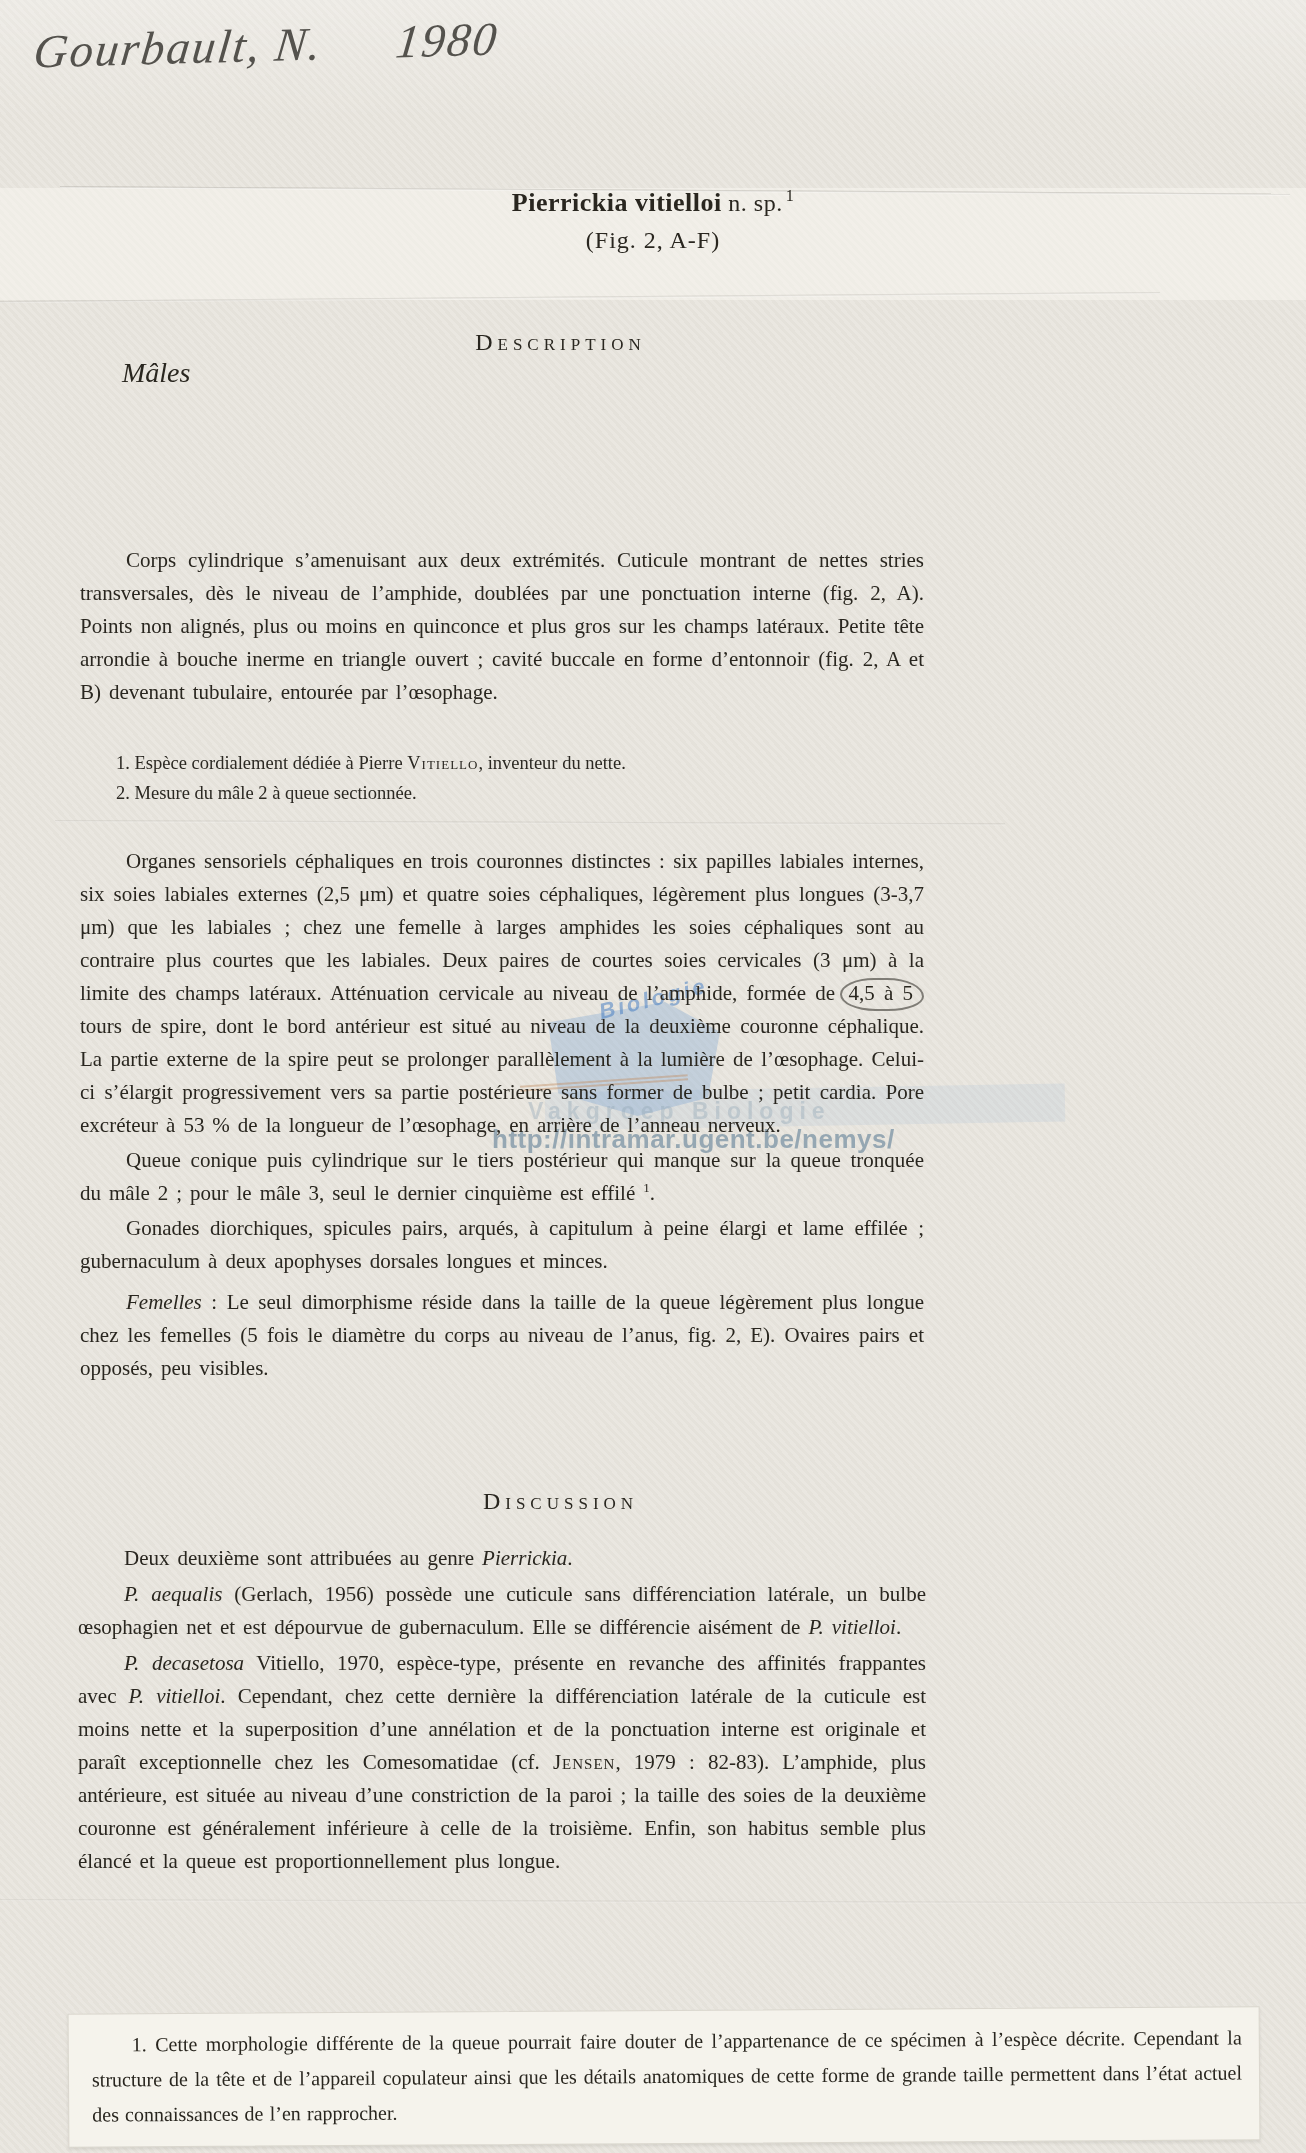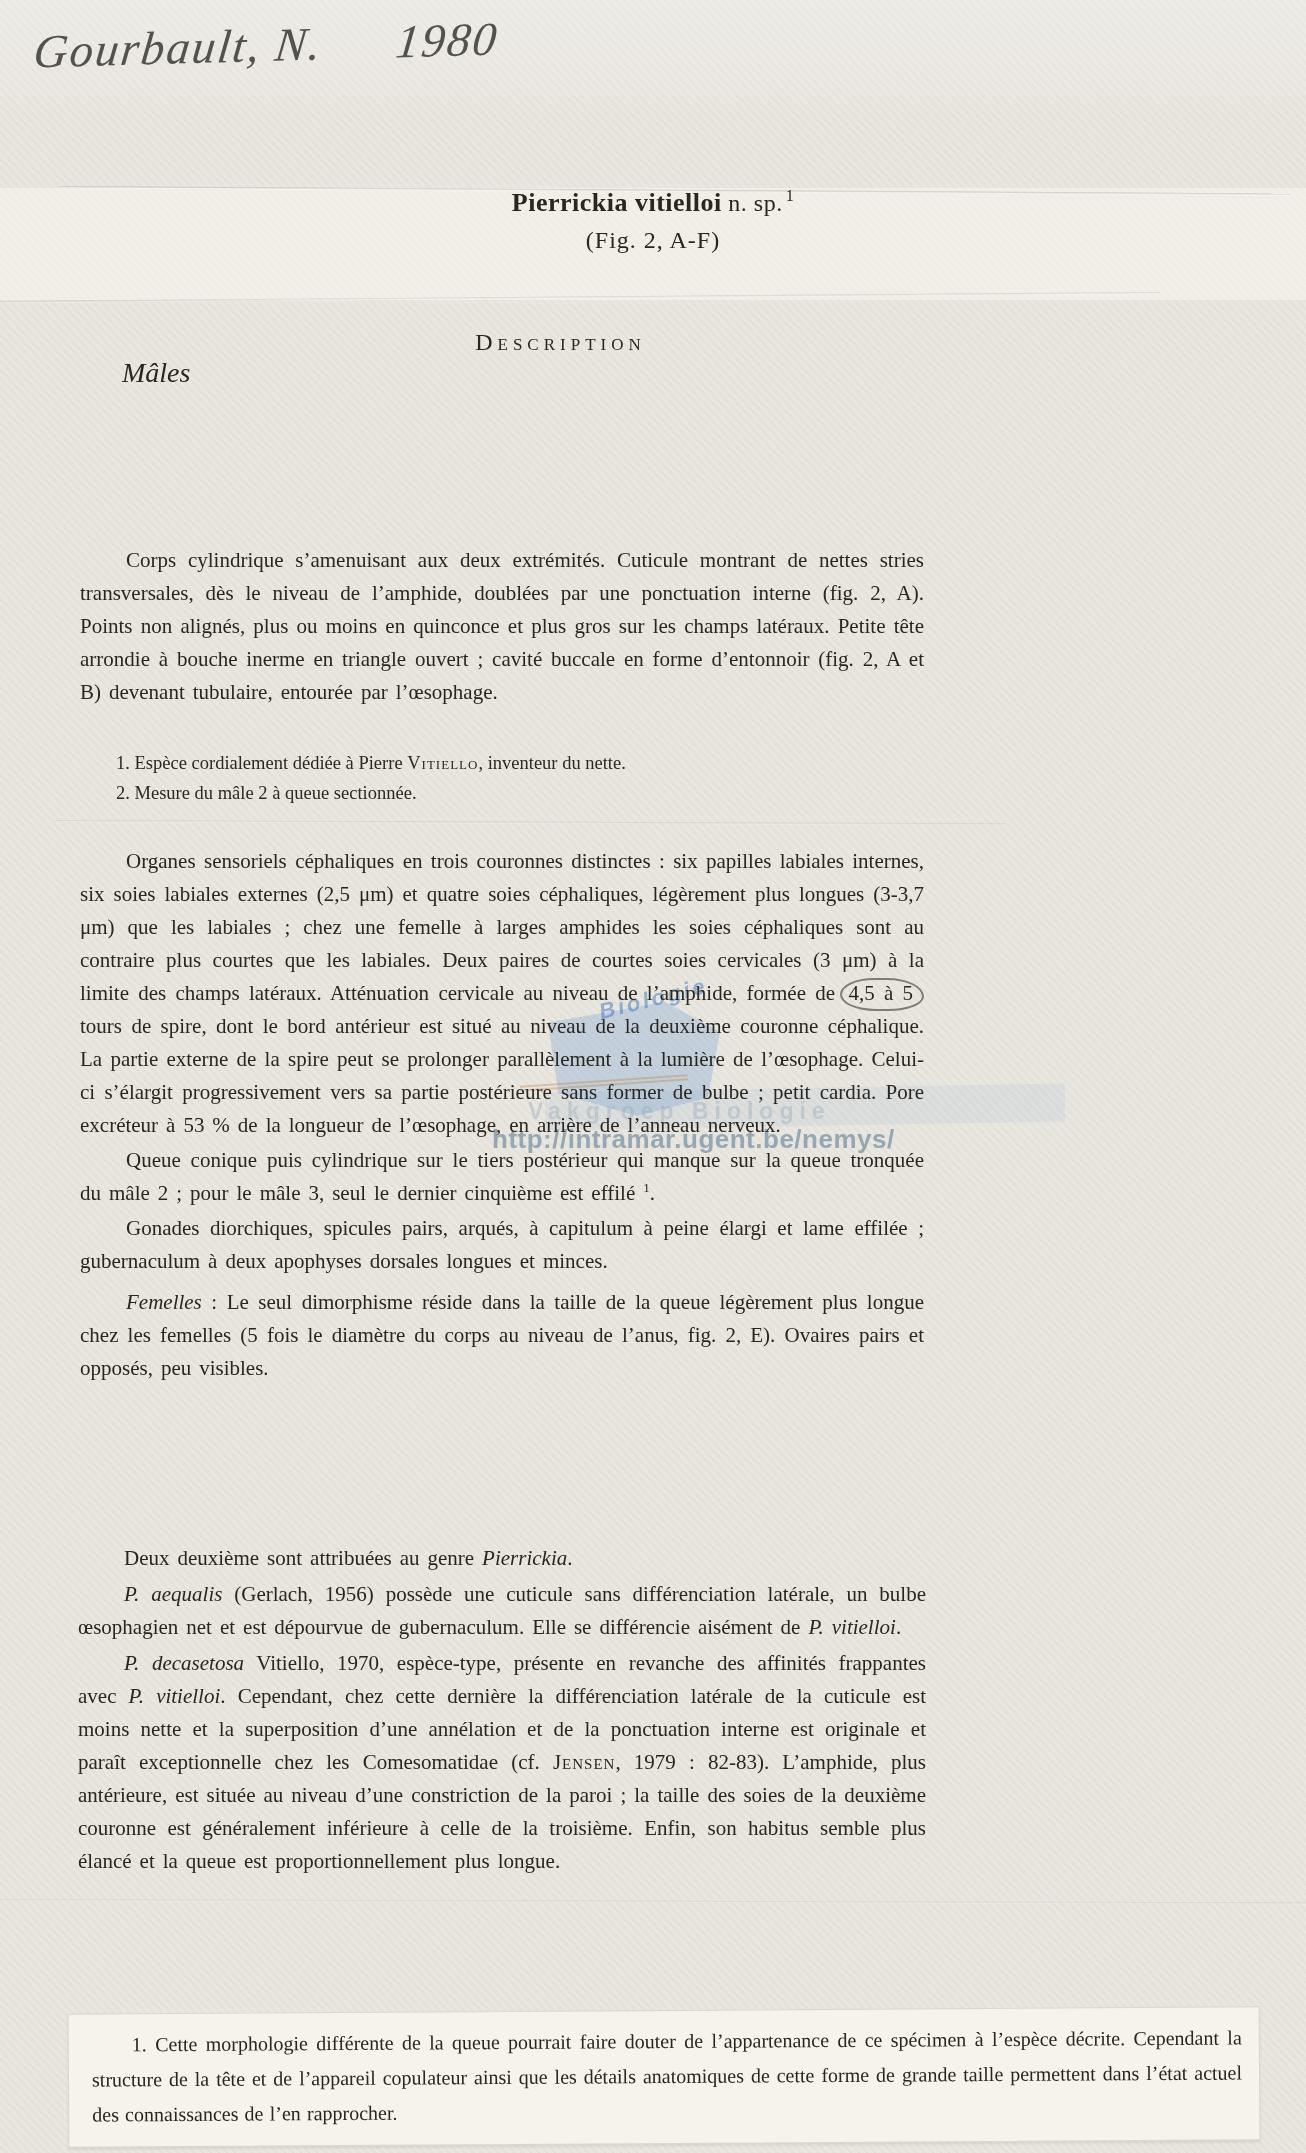--- a/index.html
+++ b/index.html
@@ -172,20 +172,21 @@
     <div>2. Mesure du mâle 2 à queue sectionnée.</div>
   </div>
 
   <div class="abs body-text" style="left:78px;top:843px;width:848px;">
     <p><span>Organes sensoriels céphaliques en trois couronnes distinctes : six papilles labiales internes, six soies labiales externes (2,5 μm) et quatre soies céphaliques, légèrement plus longues (3-3,7 μm) que les labiales ; chez une femelle à larges amphides les soies céphaliques sont au contraire plus courtes que les labiales. Deux paires de courtes soies cervicales (3 μm) à la limite des champs latéraux. Atténuation cervicale au niveau de l’amphide, formée de </span><span class="circled">4,5 à 5</span><span> tours de spire, dont le bord antérieur est situé au niveau de la deuxième couronne céphalique. La partie externe de la spire peut se prolonger parallèlement à la lumière de l’œsophage. Celui-ci s’élargit progressivement vers sa partie postérieure sans former de bulbe ; petit cardia. Pore excréteur à 53 % de la longueur de l’œsophage, en arrière de l’anneau nerveux.</span></p>
     <p><span>Queue conique puis cylindrique sur le tiers postérieur qui manque sur la queue tronquée du mâle 2 ; pour le mâle 3, seul le dernier cinquième est effilé </span><sup>1</sup><span>.</span></p>
     <p>Gonades diorchiques, spicules pairs, arqués, à capitulum à peine élargi et lame effilée ; gubernaculum à deux apophyses dorsales longues et minces.</p>
     <p class="mt8"><span class="ital">Femelles</span><span> : Le seul dimorphisme réside dans la taille de la queue légèrement plus longue chez les femelles (5 fois le diamètre du corps au niveau de l’anus, fig. 2, E). Ovaires pairs et opposés, peu visibles.</span></p>
   </div>
 
+  <div class="abs sc-heading" style="left:78px;top:1488px;width:965px;">Discussion</div>
 
   <div class="abs body-text disc-block" style="left:78px;top:1542px;width:848px;">
     <p><span>Deux deuxième sont attribuées au genre </span><span class="ital">Pierrickia</span><span>.</span></p>
     <p><span class="ital">P. aequalis</span><span> (Gerlach, 1956) possède une cuticule sans différenciation latérale, un bulbe œsophagien net et est dépourvue de gubernaculum. Elle se différencie aisément de </span><span class="ital">P. vitielloi</span><span>.</span></p>
     <p><span class="ital">P. decasetosa</span><span> Vitiello, 1970, espèce-type, présente en revanche des affinités frappantes avec </span><span class="ital">P. vitielloi</span><span>. Cependant, chez cette dernière la différenciation latérale de la cuticule est moins nette et la superposition d’une annélation et de la ponctuation interne est originale et paraît exceptionnelle chez les Comesomatidae (cf. </span><span class="sc">Jensen</span><span>, 1979 : 82-83). L’amphide, plus antérieure, est située au niveau d’une constriction de la paroi ; la taille des soies de la deuxième couronne est généralement inférieure à celle de la troisième. Enfin, son habitus semble plus élancé et la queue est proportionnellement plus longue.</span></p>
   </div>
 
   <div class="abs footer-strip" style="left:68px;top:2010px;width:1190px;height:132px;"></div>
   <div class="abs footer-note" style="left:92px;top:2024px;width:1150px;">
     <p>1. Cette morphologie différente de la queue pourrait faire douter de l’appartenance de ce spécimen à l’espèce décrite. Cependant la structure de la tête et de l’appareil copulateur ainsi que les détails anatomiques de cette forme de grande taille permettent dans l’état actuel des connaissances de l’en rapprocher.</p>

